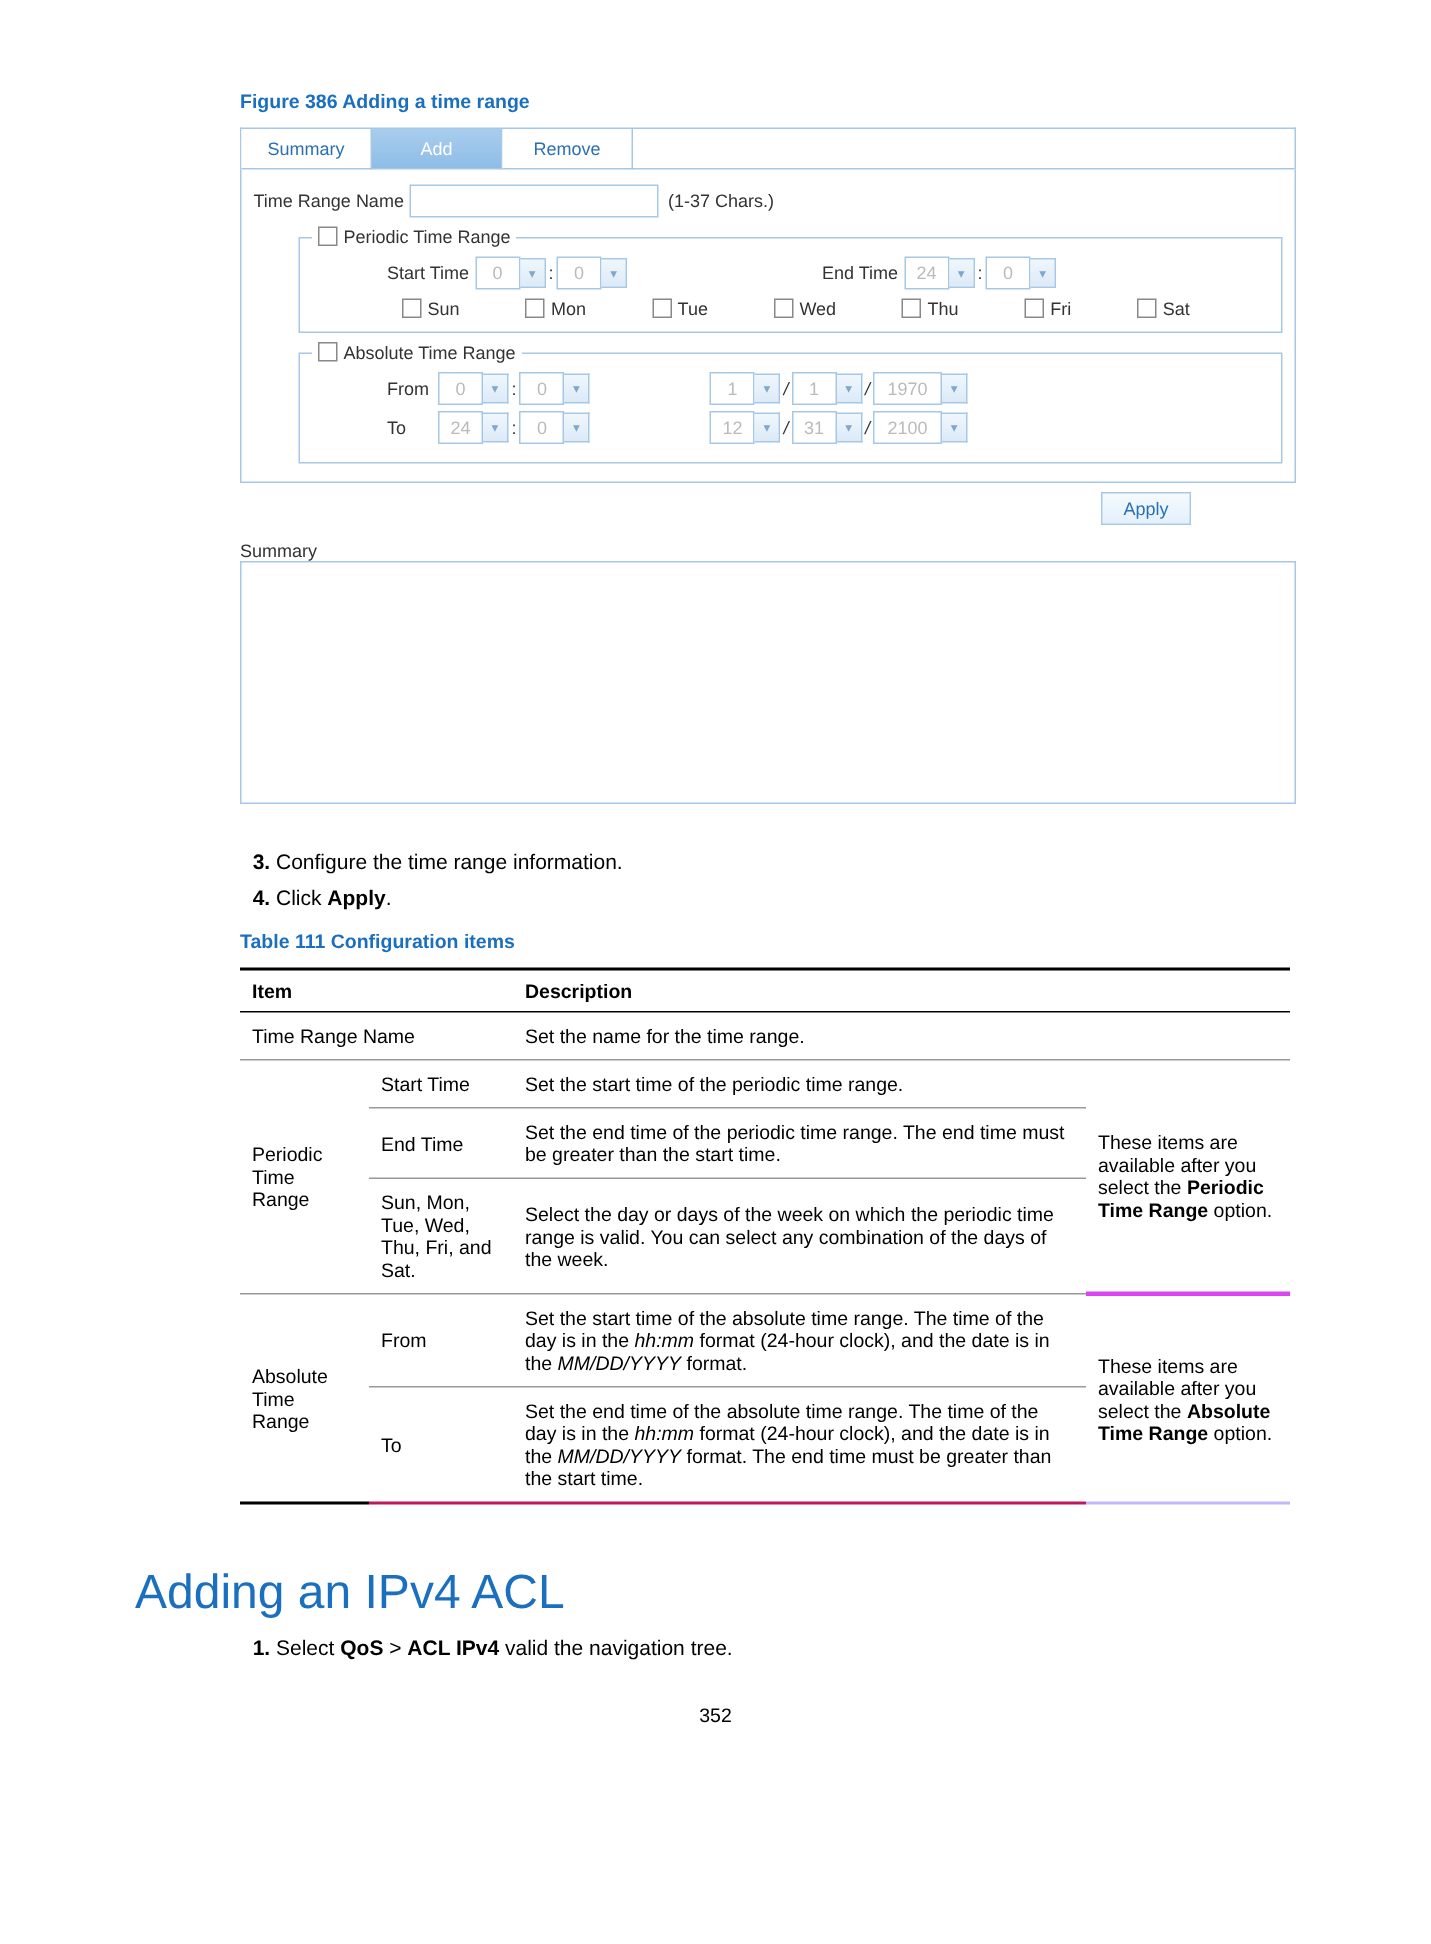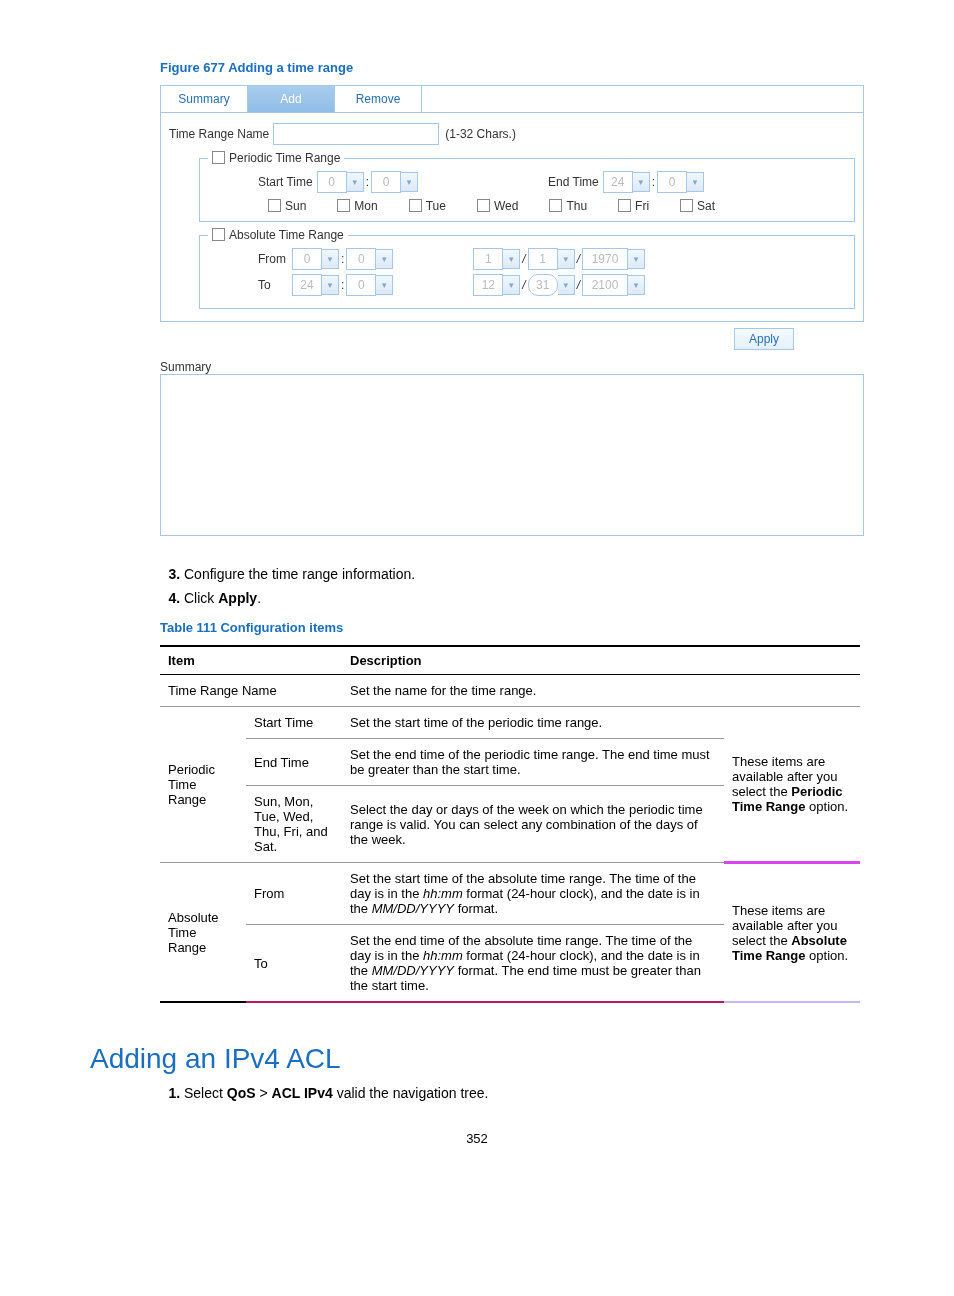--- a/index.html
+++ b/index.html
@@ -97,21 +97,21 @@
     display: inline-block;
     width: 11px;
     height: 11px;
     border: 1px solid #888;
     background: #fff;
     margin-right: 4px;
     vertical-align: -2px;
   }
   .days {
     display: flex;
-    gap: 31px;
+    gap: 44px;
     margin-top: 6px;
     margin-left: 60px;
   }
   .apply-row {
     text-align: right;
     margin: 6px 70px 10px 0;
   }
   .apply-btn {
     display: inline-block;
     border: 1px solid #a6c7e6;
@@ -166,49 +166,49 @@
     padding: 8px 8px;
     vertical-align: middle;
   }
   table.config tr.last td {
     border-bottom: 2px solid #be185d;
   }
   h2.section {
     font-family: Arial, Helvetica, sans-serif;
     font-weight: normal;
     color: #1a6fbf;
-    font-size: 28px;
+    font-size: 32px;
     margin: 40px 0 10px 0;
   }
   .page-num {
     text-align: center;
     font-size: 13px;
     margin-top: 30px;
   }
   .italic { font-style: italic; }
   .bold { font-weight: bold; }
 </style>
 </head>
 <body>
 
-<div class="figure-caption">Figure 677 Adding a time range</div>
+<div class="figure-caption">Figure 386 Adding a time range</div>
 
 <div class="screenshot">
   <div class="tabs">
     <div class="tab">Summary</div>
     <div class="tab active">Add</div>
     <div class="tab">Remove</div>
     <div class="tabs-filler"></div>
   </div>
 
   <div class="form-body">
     <div class="row">
       <span class="lbl">Time Range Name</span>
       <input class="txt" style="width: 160px; margin-left: 4px;">
-      <span style="margin-left:6px">(1-32 Chars.)</span>
+      <span style="margin-left:6px">(1-37 Chars.)</span>
     </div>
 
     <fieldset>
       <legend><span class="chk"></span><span>Periodic Time Range</span></legend>
       <div class="row" style="margin-left:50px">
         <span class="lbl">Start Time</span>
         <input class="txt dis" style="width: 24px; margin-left: 4px; text-align: center;" value="0">
           <span class="chev">▾</span>
         <span style="margin:0 2px">:</span>
         <input class="txt dis" style="width: 24px; text-align: center;" value="0">
@@ -255,21 +255,21 @@
         <span class="lbl" style="width:34px">To</span>
         <input class="txt dis" style="width: 24px; text-align: center;" value="24">
           <span class="chev">▾</span>
         <span style="margin:0 2px">:</span>
         <input class="txt dis" style="width: 24px; text-align: center;" value="0">
           <span class="chev">▾</span>
         <span style="width:80px;display:inline-block"></span>
         <input class="txt dis" style="width: 24px; text-align: center;" value="12">
           <span class="chev">▾</span>
         <span style="margin:0 2px" class="italic">/</span>
-        <input class="txt dis" style="width: 24px; text-align: center; border-radius: 10px;" value="31">
+        <input class="txt dis" style="width: 24px; text-align: center;" value="31">
           <span class="chev">▾</span>
         <span style="margin:0 2px" class="italic">/</span>
         <input class="txt dis" style="width: 40px; text-align: center;" value="2100">
           <span class="chev">▾</span>
       </div>
     </fieldset>
   </div>
 
   <div class="apply-row">
     <span class="apply-btn">Apply</span>

